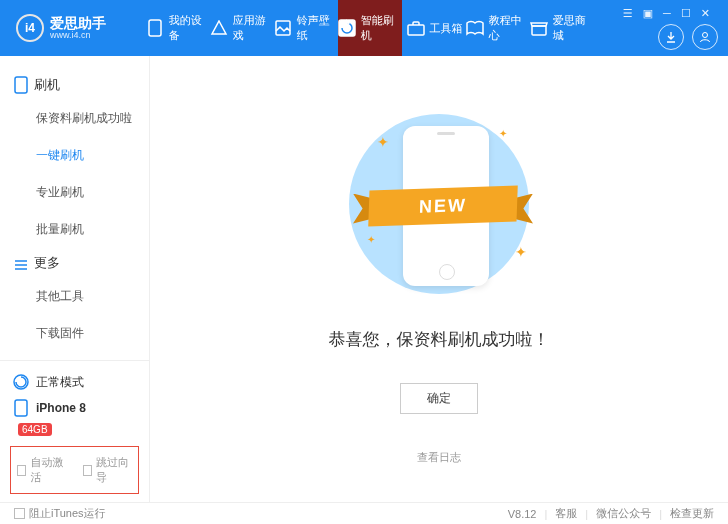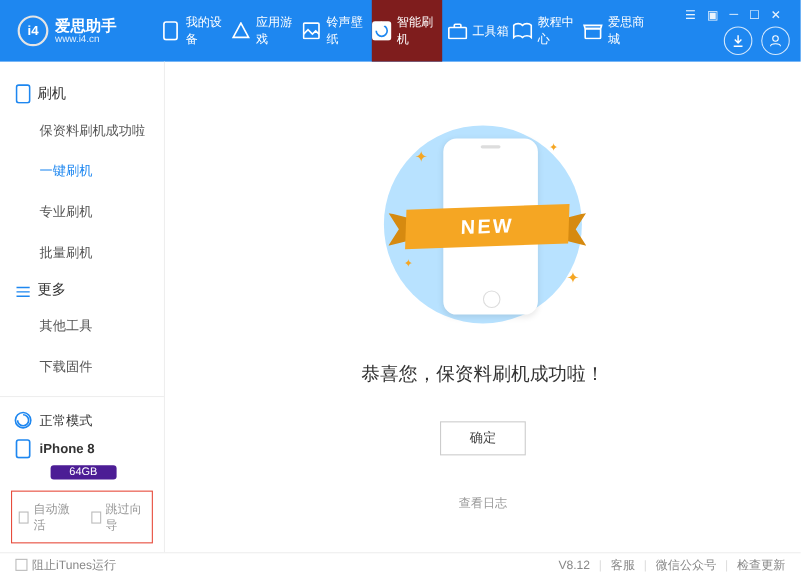--- a/index.html
+++ b/index.html
@@ -26,21 +26,21 @@
 .sidebar { width: 150px; border-right: 1px solid #eee; display: flex; flex-direction: column; }
 .side-list { flex: 1; padding-top: 14px; overflow: auto; }
 .side-head { display: flex; align-items: flex-end; gap: 6px; padding: 6px 14px; color: #333; font-size: 13px; }
 .side-head svg { stroke: #1e87f0; }
 .side-sub { padding: 10px 0 10px 36px; font-size: 12px; color: #555; cursor: pointer; }
 .side-sub.active { color: #1e87f0; }
 
 .side-bottom { border-top: 1px solid #eee; padding: 8px 10px; }
 .mode-row { display: flex; align-items: center; gap: 6px; padding: 4px 2px; font-size: 12px; }
 .mode-icon { width: 18px; height: 18px; }
-.storage-badge { display: inline-block; background: #4c1d95; color: #fff; border-radius: 3px; font-size: 10px; padding: 1px 17px; margin-left: 36px; margin-top: 2px; }
+.storage-badge { display: inline-block; background: #ef4444; color: #fff; border-radius: 3px; font-size: 10px; padding: 1px 4px; margin-left: 8px; margin-top: 2px; }
 .opt-row { display: flex; gap: 16px; padding: 8px 6px; border: 1px solid #e74c3c; margin-top: 10px; }
 .chk { display: flex; align-items: center; gap: 4px; color: #999; font-size: 11px; cursor: pointer; }
 .chk-box { width: 11px; height: 11px; border: 1px solid #bbb; background: #fff; }
 
 
 .main { flex: 1; display: flex; flex-direction: column; align-items: center; justify-content: center; }
 .illus { width: 220px; height: 200px; position: relative; margin-top: 10px; }
 .circle-bg { width: 180px; height: 180px; border-radius: 50%; background: #b8e2ff; position: absolute; left: 20px; top: 10px; }
 .phone { position: absolute; left: 74px; top: 22px; width: 86px; height: 160px; background: #fff; border-radius: 12px; box-shadow: 0 2px 6px rgba(0,0,0,.1); }
 .phone::before { content: ""; position: absolute; top: 6px; left: 34px; width: 18px; height: 3px; background: #ddd; border-radius: 2px; }

